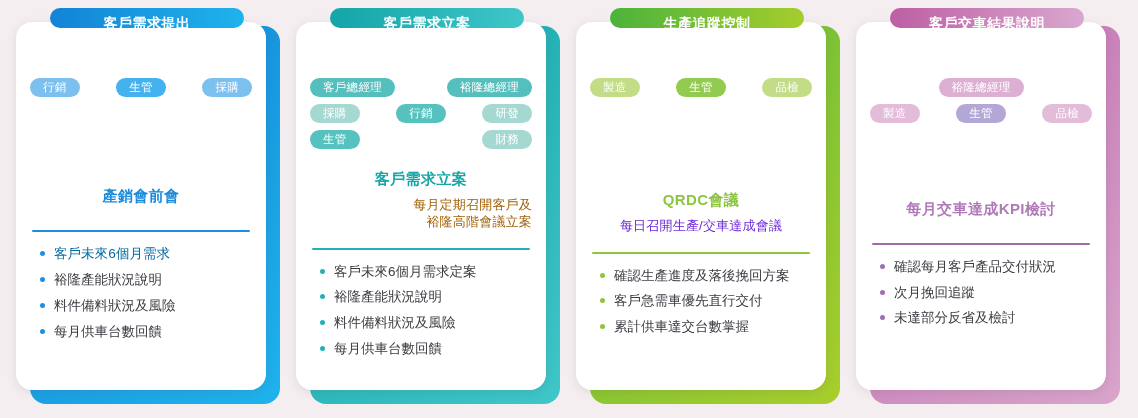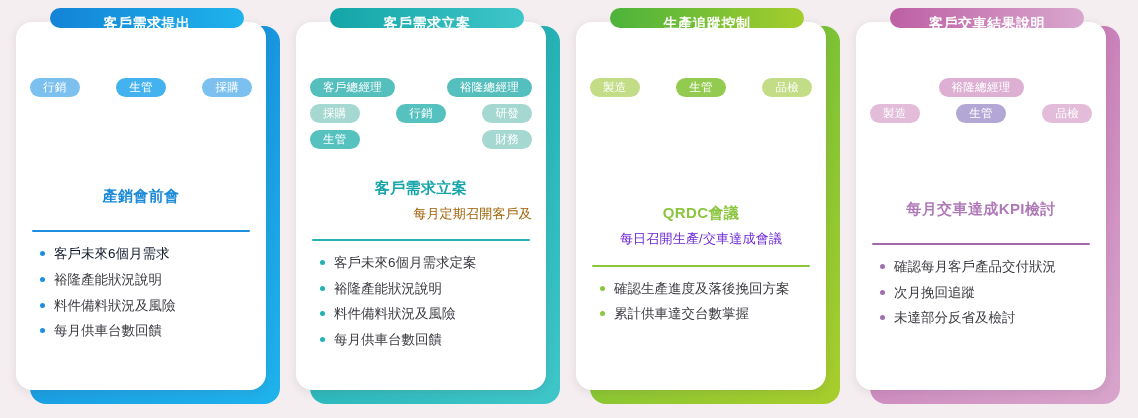--- a/index.html
+++ b/index.html
@@ -164,21 +164,21 @@
             <span class="tag" style="background: rgb(124, 192, 239);">行銷</span>
             <span class="tag" style="background: rgb(69, 178, 240);">生管</span>
             <span class="tag" style="background: rgb(124, 192, 239);">採購</span>
           </div>
         </div>
         <div class="meet">
           <div class="meet-title" style="color: rgb(26, 138, 217);">產銷會前會</div>
         </div>
         <div class="divider" style="background: rgb(30, 143, 224);"></div>
         <ul class="points">
-          <li style="color: rgb(30, 143, 224);"><span style="color: #0f172a;">客戶未來6個月需求</span></li>
+          <li style="color: rgb(30, 143, 224);"><span style="color: #0369a1; font-family: Liberation Mono, monospace;">客戶未來6個月需求</span></li>
           <li style="color: rgb(30, 143, 224);"><span style="color: rgb(59, 59, 66);">裕隆產能狀況說明</span></li>
           <li style="color: rgb(30, 143, 224);"><span style="color: rgb(59, 59, 66);">料件備料狀況及風險</span></li>
           <li style="color: rgb(30, 143, 224);"><span style="color: rgb(59, 59, 66);">每月供車台數回饋</span></li>
         </ul>
         <div class="spacer-bottom"></div>
       </div>
       <div class="pill-header" style="background: linear-gradient(90deg, rgb(19, 131, 214), rgb(31, 179, 236));">客戶需求提出</div>
     </div>
     <div class="card-wrap">
       <div class="card-back" style="background: linear-gradient(135deg, rgb(20, 165, 168), rgb(63, 198, 201));"></div>
@@ -195,20 +195,21 @@
           </div>
           <div class="tagrow">
             <span class="tag" style="background: rgb(86, 194, 192);">生管</span>
             <span class="tag" style="background: rgb(165, 216, 209);">財務</span>
           </div>
         </div>
         <div class="meet">
           <div class="meet-title" style="color: rgb(22, 165, 168);">客戶需求立案</div>
           <div class="meet-sub" style="color: #a16207; text-align: right;">
             <div>每月定期召開客戶及</div>
+            <div>裕隆高階會議立案</div>
           </div>
         </div>
         <div class="divider" style="background: rgb(34, 178, 180);"></div>
         <ul class="points">
           <li style="color: rgb(34, 178, 180);"><span style="color: rgb(59, 59, 66);">客戶未來6個月需求定案</span></li>
           <li style="color: rgb(34, 178, 180);"><span style="color: rgb(59, 59, 66);">裕隆產能狀況說明</span></li>
           <li style="color: rgb(34, 178, 180);"><span style="color: rgb(59, 59, 66);">料件備料狀況及風險</span></li>
           <li style="color: rgb(34, 178, 180);"><span style="color: rgb(59, 59, 66);">每月供車台數回饋</span></li>
         </ul>
         <div class="spacer-bottom"></div>
@@ -227,20 +228,21 @@
         </div>
         <div class="meet">
           <div class="meet-title" style="color: rgb(140, 198, 63);">QRDC會議</div>
           <div class="meet-sub" style="color: #6d28d9;">
             <div>每日召開生產/交車達成會議</div>
           </div>
         </div>
         <div class="divider" style="background: rgb(140, 198, 63);"></div>
         <ul class="points">
           <li style="color: rgb(140, 198, 63);"><span style="color: rgb(59, 59, 66);">確認生產進度及落後挽回方案</span></li>
+          <li style="color: rgb(140, 198, 63);"><span style="color: rgb(59, 59, 66);">客戶急需車優先直行交付</span></li>
           <li style="color: rgb(140, 198, 63);"><span style="color: rgb(59, 59, 66);">累計供車達交台數掌握</span></li>
         </ul>
         <div class="spacer-bottom"></div>
       </div>
       <div class="pill-header" style="background: linear-gradient(90deg, rgb(76, 179, 59), rgb(165, 205, 45));">生產追蹤控制</div>
     </div>
     <div class="card-wrap">
       <div class="card-back" style="background: linear-gradient(135deg, rgb(192, 107, 174), rgb(216, 165, 204));"></div>
       <div class="card">
         <div class="tags">

